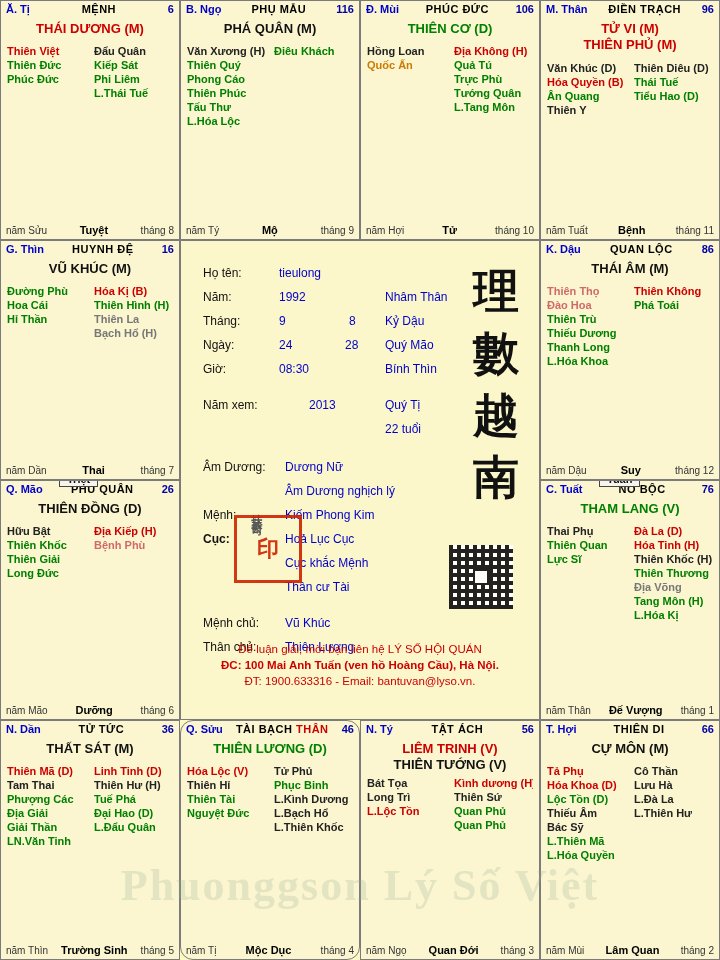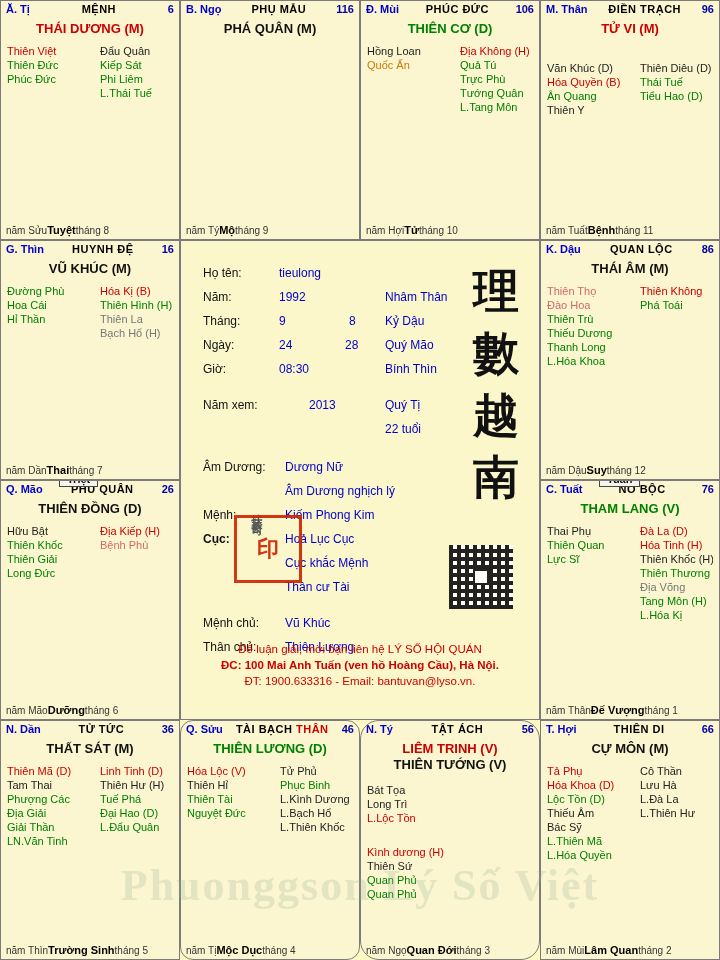--- a/index.html
+++ b/index.html
@@ -38,33 +38,34 @@
   .mainstars{
     position:absolute;top:20px;left:0;width:100%;text-align:center;
     font-size:13px;font-weight:bold;line-height:16px;
   }
   .ms-red{color:#cc0000;}
   .ms-green{color:#008000;}
   .ms-black{color:#111;}
   .cols{
     position:absolute;top:60px;left:0;width:100%;
     display:flex;padding:0 6px;box-sizing:border-box;
-    gap:20px;
+    gap:8px;
+    font-weight:bold;
   }
   .col{flex:1;min-width:0;}
   .col div{line-height:14px;white-space:nowrap;overflow:hidden;}
   .r{color:#cc0000;}
   .g{color:#008000;}
   .k{color:#222;}
   .o{color:#cc7a00;}
   .gray{color:#777;}
   .pink{color:#d06a6a;}
   .bot{
     position:absolute;bottom:3px;left:0;width:100%;
-    display:flex;align-items:baseline;
+    display:flex;justify-content:space-between;align-items:baseline;
     padding:0 5px;box-sizing:border-box;font-size:10px;
   }
   .bot .yr{color:#333;}
   .bot .mid{font-weight:bold;color:#000;font-size:11px;}
   .bot .mo{color:#333;}
   
   #center{
     position:absolute;left:180px;top:240px;width:360px;height:480px;
     box-sizing:border-box;border:1px solid #7b7b7b;
     background:rgba(245,242,232,0.2);
@@ -151,20 +152,33 @@
     </div>
     <div class="cell" style="grid-area: 1 / 2;">
       <div class="chdr">
         <span class="cung">B. Ngọ</span>
         <span class="palace">PHỤ MẪU</span>
         <span class="num">116</span>
       </div>
       <div class="mainstars">
         <div class="ms-black">PHÁ QUÂN (M)</div>
       </div>
+      <div class="cols" style="top: 43px;">
+        <div class="col">
+          <div class="k">Văn Xương (H)</div>
+          <div class="g">Thiên Quý</div>
+          <div class="g">Phong Cáo</div>
+          <div class="g">Thiên Phúc</div>
+          <div class="g">Tấu Thư</div>
+          <div class="g">L.Hóa Lộc</div>
+        </div>
+        <div class="col">
+          <div class="g">Điêu Khách</div>
+        </div>
+      </div>
       <div class="bot">
         <span class="yr">năm Tý</span>
         <span class="mid">Mộ</span>
         <span class="mo">tháng 9</span>
       </div>
     </div>
     <div class="cell" style="grid-area: 1 / 3;">
       <div class="chdr">
         <span class="cung">Đ. Mùi</span>
         <span class="palace">PHÚC ĐỨC</span>
@@ -193,20 +207,21 @@
       </div>
     </div>
     <div class="cell" style="grid-area: 1 / 4;">
       <div class="chdr">
         <span class="cung">M. Thân</span>
         <span class="palace">ĐIỀN TRẠCH</span>
         <span class="num">96</span>
       </div>
       <div class="mainstars">
         <div class="ms-red">TỬ VI (M)</div>
+        <div class="ms-red">THIÊN PHỦ (M)</div>
       </div>
       <div class="cols" style="top: 60px;">
         <div class="col">
           <div class="k">Văn Khúc (D)</div>
           <div class="r">Hóa Quyền (B)</div>
           <div class="g">Ân Quang</div>
           <div class="k">Thiên Y</div>
         </div>
         <div class="col">
           <div class="k">Thiên Diêu (D)</div>
@@ -392,31 +407,31 @@
           <div class="k">L.Bạch Hổ</div>
           <div class="k">L.Thiên Khốc</div>
         </div>
       </div>
       <div class="bot">
         <span class="yr">năm Tị</span>
         <span class="mid">Mộc Dục</span>
         <span class="mo">tháng 4</span>
       </div>
     </div>
-    <div class="cell" style="grid-area: 4 / 3; border-radius: 19px;">
+    <div class="cell" style="grid-area: 4 / 3;">
       <div class="chdr">
         <span class="cung">N. Tý</span>
         <span class="palace">TẬT ÁCH</span>
         <span class="num">56</span>
       </div>
       <div class="mainstars">
         <div class="ms-red">LIÊM TRINH (V)</div>
         <div class="ms-black">THIÊN TƯỚNG (V)</div>
       </div>
-      <div class="cols" style="top: 62px; flex-direction: column;">
+      <div class="cols" style="top: 55px;">
         <div class="col">
           <div class="k">Bát Tọa</div>
           <div class="k">Long Trì</div>
           <div class="r">L.Lộc Tồn</div>
         </div>
         <div class="col">
           <div class="r">Kình dương (H)</div>
           <div class="k">Thiên Sứ</div>
           <div class="g">Quan Phủ</div>
           <div class="g">Quan Phủ</div>

